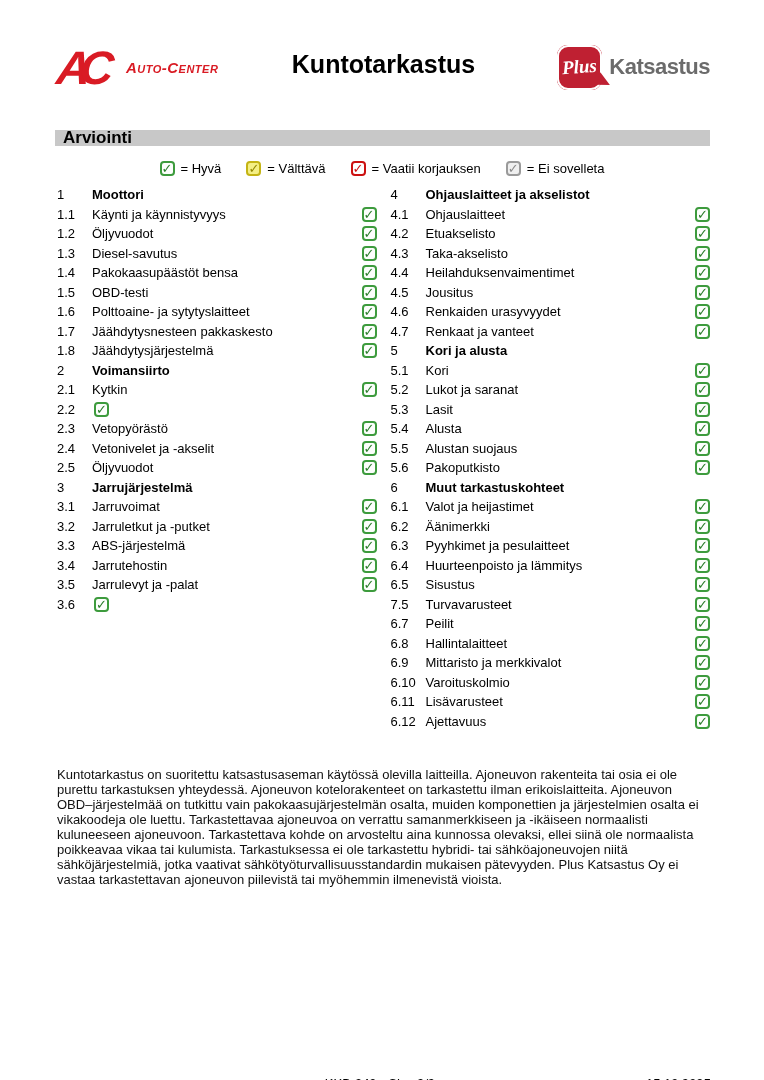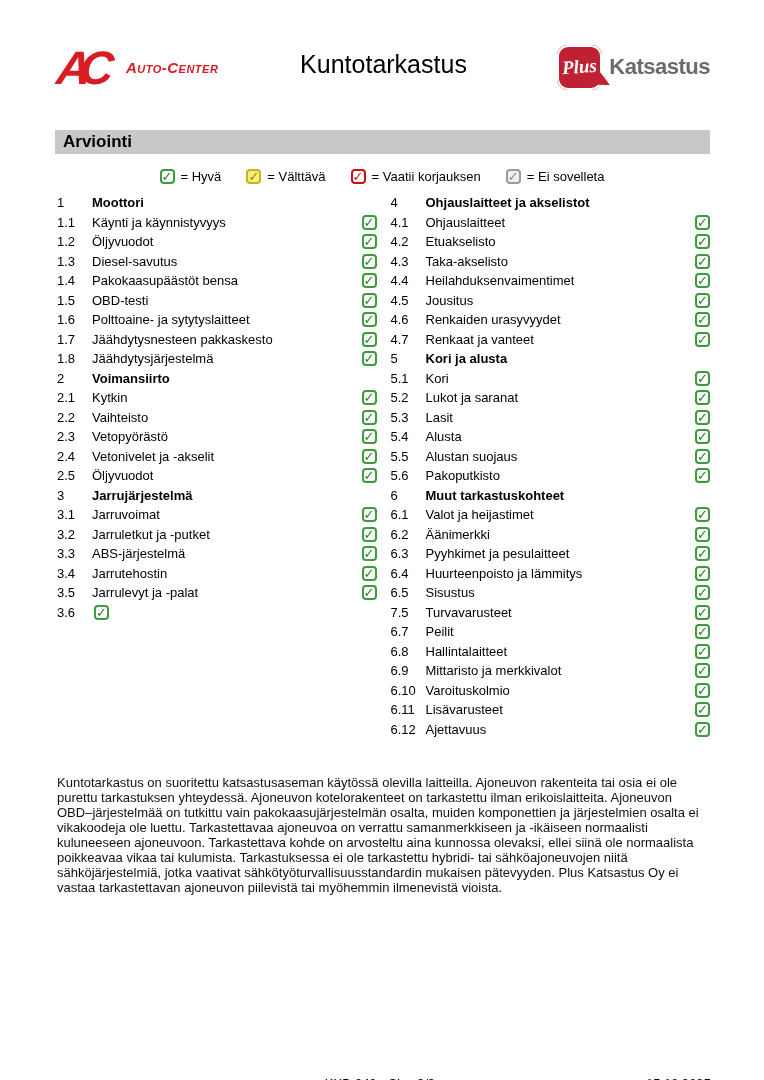--- a/index.html
+++ b/index.html
@@ -11,29 +11,29 @@
   *{margin:0;padding:0;box-sizing:border-box;}
   html,body{background:#ffffff;}
   body{font-family:"Liberation Sans","DejaVu Sans",sans-serif;color:#000;}
   .page{position:relative;width:764px;height:1080px;background:#fff;overflow:hidden;}
 
   
   .header{position:relative;margin:34px 54px 0 57px;height:66px;display:flex;align-items:center;justify-content:space-between;}
   .ac-logo{display:flex;align-items:center;}
   .ac-monogram{font-size:47px;font-weight:900;font-style:italic;color:var(--brand-red);letter-spacing:-11px;transform:skewX(-6deg);padding-right:11px;line-height:1;}
   .ac-name{font-size:15px;font-weight:900;font-style:italic;font-variant:small-caps;color:var(--brand-red);margin-left:12px;letter-spacing:.5px;}
-  .page-title{position:absolute;left:50%;top:50%;transform:translate(-50%,-58%);font-size:25px;font-weight:normal;white-space:nowrap;}
+  .page-title{position:absolute;left:50%;top:50%;transform:translate(-50%,-58%);font-size:25px;font-weight:bold;white-space:nowrap;}
   .pk-logo{display:flex;align-items:center;}
   .pk-bubble{position:relative;width:45px;height:45px;background:var(--plus-red);border-radius:11px;display:flex;align-items:center;justify-content:center;box-shadow:inset 0 0 0 2px #fff,inset 0 0 0 3px var(--plus-red);}
   .pk-plus{color:#fff;font-style:italic;font-weight:bold;font-size:19px;transform:rotate(-4deg);font-family:"Liberation Serif","DejaVu Serif",serif;}
   .pk-tail{position:absolute;right:-9px;bottom:3px;width:0;height:0;border-top:9px solid transparent;border-bottom:4px solid transparent;border-left:13px solid var(--plus-red);transform:rotate(18deg);}
   .pk-name{font-size:22px;font-weight:bold;color:var(--katsastus-gray);margin-left:7px;letter-spacing:-.5px;}
 
   
-  .section-bar{margin:30px 54px 0 55px;height:24px;background:var(--bar-gray);display:flex;align-items:center;}
+  .section-bar{margin:30px 54px 0 55px;height:16px;background:var(--bar-gray);display:flex;align-items:center;}
   .section-bar span{font-size:17px;font-weight:bold;padding-left:8px;}
 
   
   .legend{margin-top:13px;display:flex;justify-content:center;align-items:center;gap:25px;height:18px;}
   .legend-item{display:inline-flex;align-items:center;gap:6px;font-size:13px;}
 
   
   .box{display:inline-flex;align-items:center;justify-content:center;width:15px;height:15px;border:2px solid;border-radius:4px;font-size:13px;font-weight:bold;line-height:1;overflow:visible;flex:none;}
   .box.good{border-color:var(--good-green);background:#fcfefc;color:var(--good-check);}
   .box.fair{border-color:var(--fair-border);background:var(--fair-bg);color:var(--fair-check);}
@@ -170,21 +170,20 @@
         </div>
         <div class="row">
           <span class="num">2.1</span>
           <span class="label">Kytkin</span>
           <span class="slot">
             <span class="box good">✓</span>
           </span>
         </div>
         <div class="row">
           <span class="num">2.2</span>
-          <span class="label">Vaihteisto</span>
           <span class="slot">
             <span class="box good">✓</span>
           </span>
         </div>
         <div class="row">
           <span class="num">2.3</span>
           <span class="label">Vetopyörästö</span>
           <span class="slot">
             <span class="box good">✓</span>
           </span>

